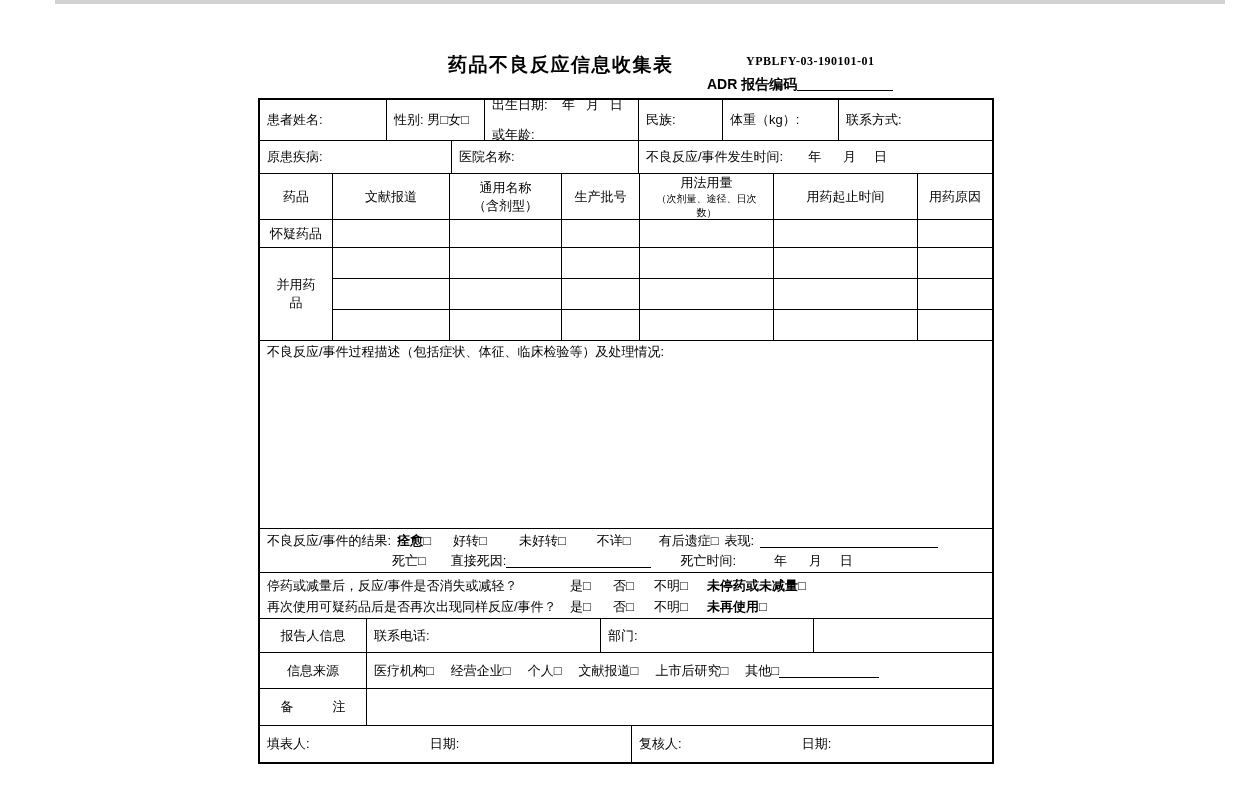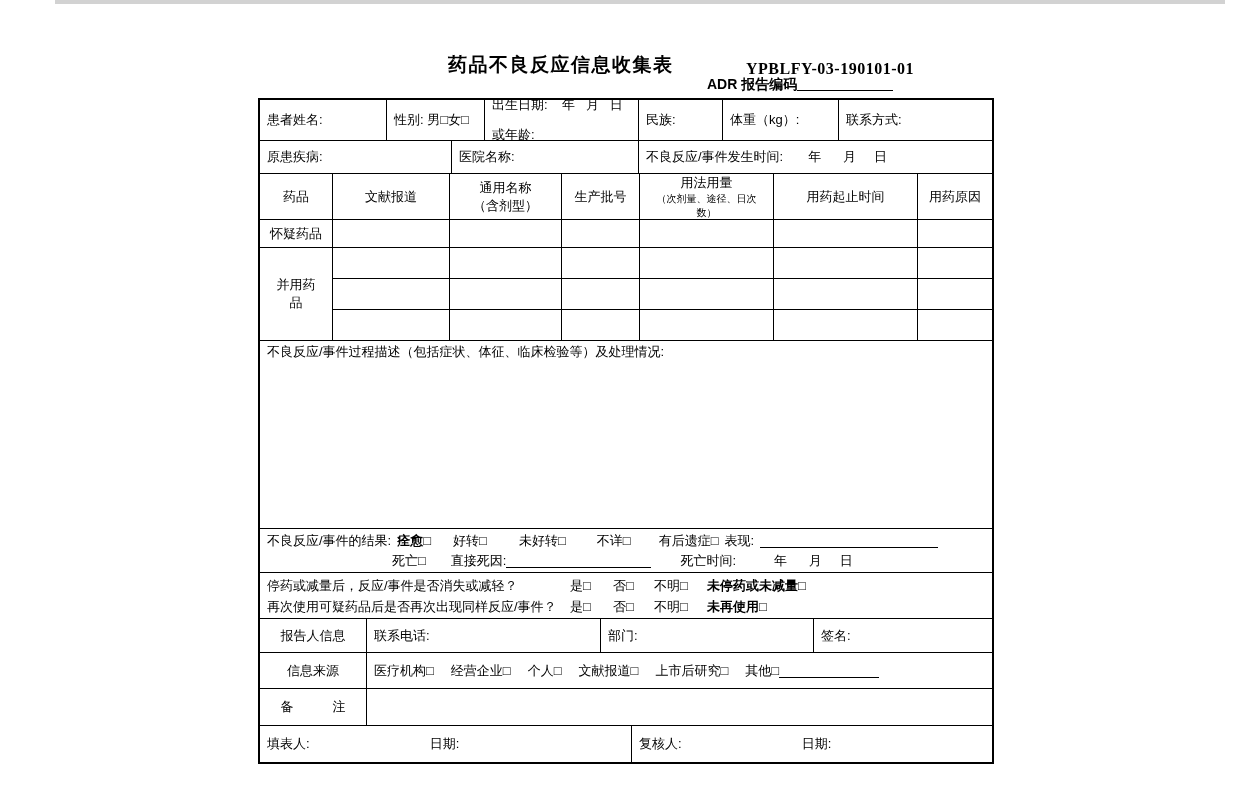--- a/index.html
+++ b/index.html
@@ -1,21 +1,21 @@
 <!DOCTYPE html>
 <html><head>
 <meta charset="utf-8">
 <style>
   html,body{margin:0;padding:0;background:#fff;}
   .page{position:relative;width:1260px;height:789px;background:#ffffff;
         font-family:"Liberation Sans",sans-serif;color:#000;overflow:hidden;}
   .page *{box-sizing:border-box;}
   .topbar{position:absolute;left:55px;top:0;width:1170px;height:4px;background:#d2d2d2;}
   .title{position:absolute;left:448px;top:52px;font-size:19px;font-weight:bold;letter-spacing:1.5px;}
-  .code{position:absolute;left:746px;top:60px;font-family:"Liberation Serif",serif;font-size:16px;font-weight:bold;letter-spacing:.5px;}
+  .code{position:absolute;left:746px;top:54px;font-family:"Liberation Serif",serif;font-size:12px;font-weight:bold;letter-spacing:.5px;}
   .adr{position:absolute;left:707px;top:76px;font-size:14px;font-weight:bold;white-space:pre;}
   .blank{display:inline-block;border-bottom:1px solid #000;height:14px;vertical-align:-2px;}
   .adr-blank{width:96px;}
 
   .form{position:absolute;left:258px;top:98px;width:736px;border:2px solid #000;font-size:13px;}
   .tr{display:flex;border-bottom:1px solid #000;align-items:stretch;}
   .tr.last{border-bottom:none;}
   .td{border-right:1px solid #000;padding:2px 7px;white-space:pre-wrap;overflow:hidden;
       display:flex;flex-direction:column;justify-content:center;}
   .td.lastc{border-right:none;}
@@ -177,21 +177,20 @@
           <span class="opt3">不明□</span>
           <span class="opt4">未再使用□</span>
         </div>
       </div>
     </div>
 
     <div class="tr r-reporter">
       <div class="td w107 ctr">报告人信息</div>
       <div class="td w234">联系电话:</div>
       <div class="td w213">部门:</div>
-      <div class="td grow lastc">签名:</div>
     </div>
 
     <div class="tr r-source">
       <div class="td w107 ctr">信息来源</div>
       <div class="td grow lastc">
         <div class="rowline">
           <span class="mr17">医疗机构□</span>
           <span class="mr17">经营企业□</span>
           <span class="mr17">个人□</span>
           <span class="mr17">文献报道□</span>

